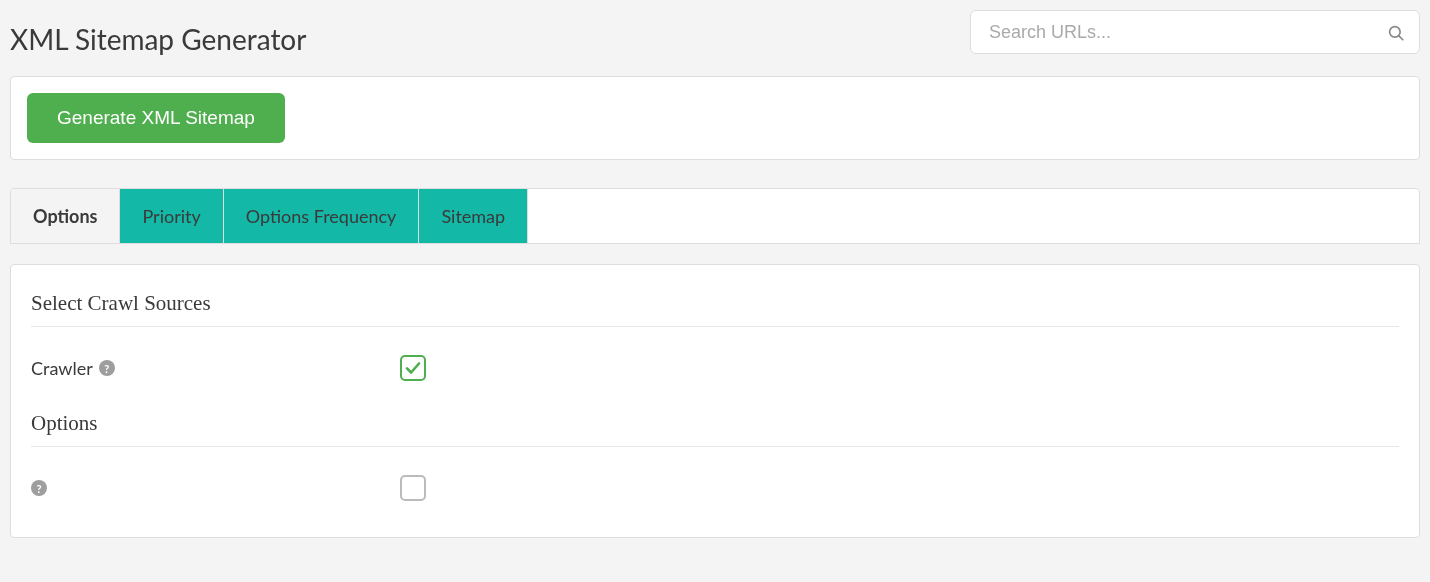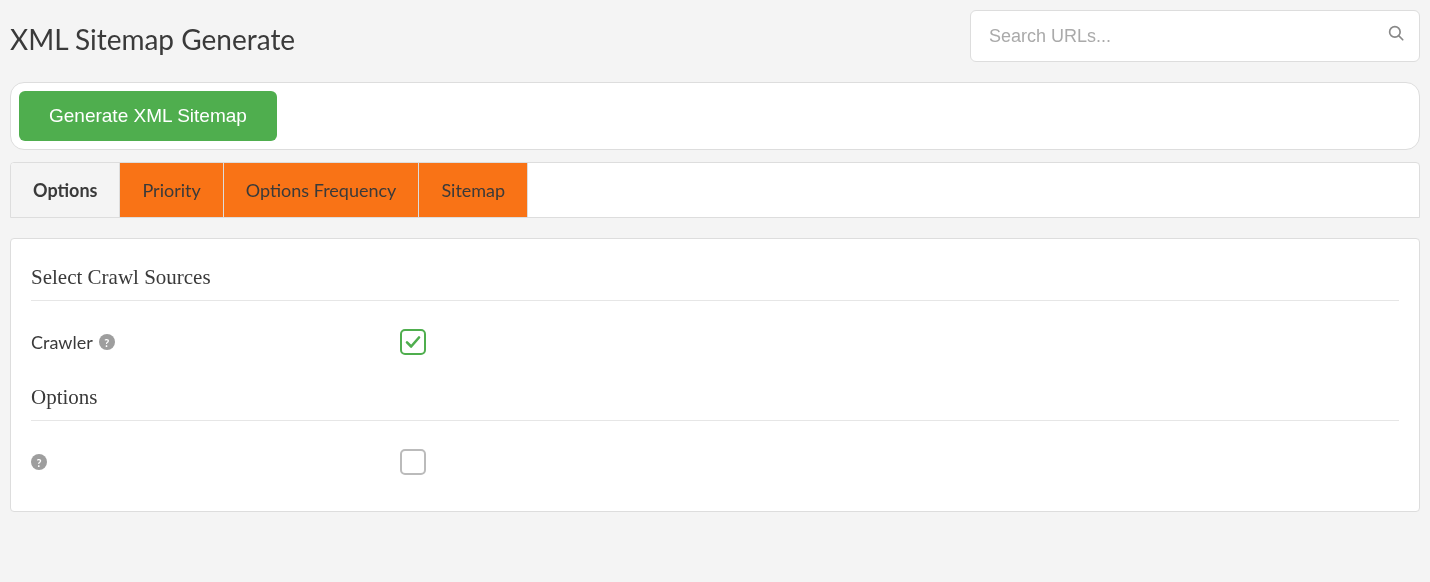--- a/index.html
+++ b/index.html
@@ -24,21 +24,21 @@
     font-weight: 400;
     color: #3a3a3a;
     padding-top: 12px;
   }
   .search-wrap {
     position: relative;
     width: 450px;
   }
   .search-input {
     width: 100%;
-    height: 52px;
+    height: 44px;
     border: 1px solid #ddd;
     border-radius: 6px;
     padding: 0 48px 0 18px;
     font-size: 18px;
     color: #555;
     background: #fff;
   }
   .search-input::placeholder { color: #aaa; }
   .search-icon-btn {
     position: absolute;
@@ -50,23 +50,23 @@
     background: transparent;
     display: flex;
     align-items: center;
     justify-content: center;
     color: #888;
     cursor: pointer;
   }
   .panel {
     background: #fff;
     border: 1px solid #ddd;
-    border-radius: 14px;
-    padding: 8px;
-    margin-bottom: 12px;
+    border-radius: 4px;
+    padding: 16px;
+    margin-bottom: 28px;
   }
   .btn-primary {
     background: #4fae4e;
     color: #fff;
     border: none;
     border-radius: 6px;
     padding: 14px 30px;
     font-size: 19px;
     font-weight: 400;
     cursor: pointer;
@@ -78,21 +78,21 @@
     background: #fff;
     margin-bottom: 20px;
     overflow: hidden;
   }
   .tab {
     padding: 16px 22px;
     font-size: 18px;
     color: #3a3a3a;
     border-right: 1px solid #ddd;
     cursor: pointer;
-    background: #f97316;
+    background: #14b8a6;
     user-select: none;
   }
   .tab.active {
     background: #f4f4f4;
     font-weight: 700;
   }
   .form-panel {
     background: #fff;
     border: 1px solid #ddd;
     border-radius: 4px;
@@ -153,21 +153,21 @@
   }
   .checkbox svg { display: none; }
   .checkbox.checked svg { display: block; }
 </style>
 </head>
 <body>
 
 <div class="page">
 
   <div class="header-row">
-    <h1 class="page-title">XML Sitemap Generate</h1>
+    <h1 class="page-title">XML Sitemap Generator</h1>
     <div class="search-wrap">
       <input class="search-input" type="text" placeholder="Search URLs..." style="">
       <button class="search-icon-btn">
         <span>
           <svg width="18" height="18" viewBox="0 0 24 24" fill="none" stroke="currentColor" stroke-width="2.2" stroke-linecap="round">
             <circle cx="10.5" cy="10.5" r="7"></circle>
             <line x1="21" y1="21" x2="15.5" y2="15.5"></line>
           </svg>
         </span>
       </button>

